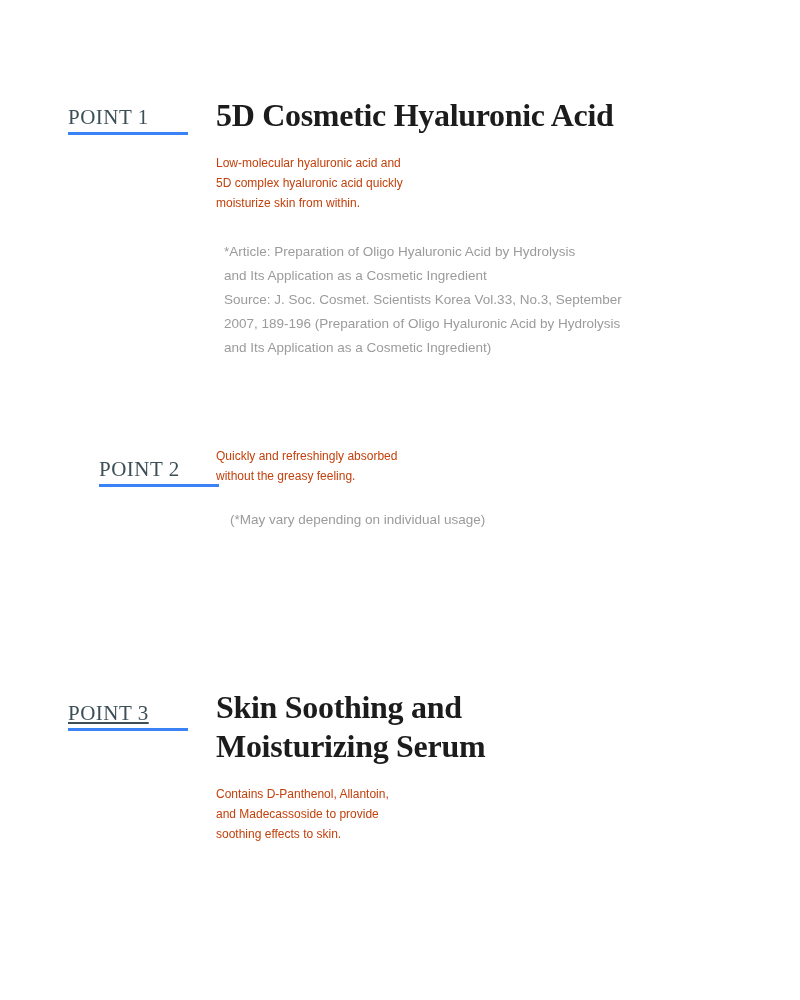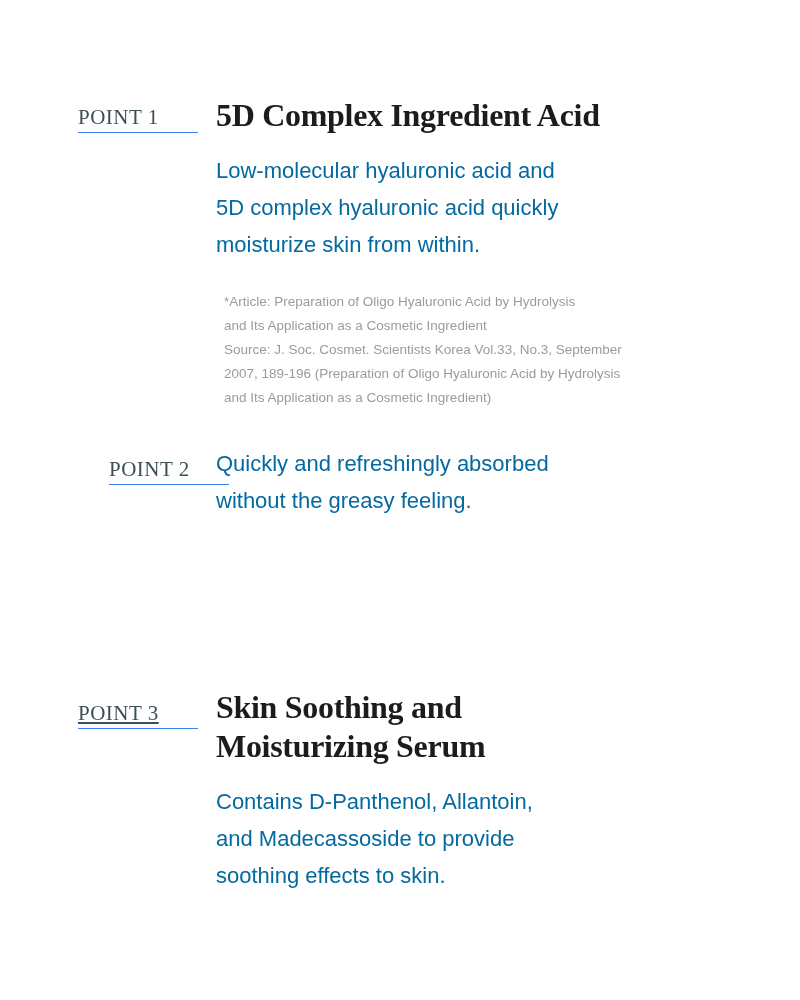--- a/index.html
+++ b/index.html
@@ -24,27 +24,27 @@
   }
 
   .point-block {
     position: absolute;
     left: 0;
     width: 800px;
   }
 
   .point-label {
     position: absolute;
-    left: 78px;
+    left: 68px;
     width: 120px;
     font-family: "Liberation Serif", serif;
     font-size: 21px;
     letter-spacing: 0.5px;
     color: #3c4f57;
-    border-bottom: 1px solid #3b82f6;
+    border-bottom: 3px solid #3b82f6;
     padding-bottom: 3px;
     line-height: 1.1;
     white-space: nowrap;
   }
 
   .point-body {
     position: absolute;
     left: 216px;
     width: 520px;
   }
@@ -54,23 +54,23 @@
     font-size: 32px;
     font-weight: 700;
     line-height: 1.22;
     color: #1c1c1c;
     letter-spacing: -0.3px;
     margin: 0 0 18px 0;
   }
 
   .point-desc {
     font-family: "Liberation Sans", sans-serif;
-    font-size: 22px;
+    font-size: 12px;
     line-height: 1.68;
-    color: #0369a1;
+    color: #c2410c;
     margin: 0;
     font-weight: 400;
   }
 
   .point-note {
     font-family: "Liberation Sans", sans-serif;
     font-size: 13.5px;
     line-height: 1.78;
     color: #9b9b9b;
     margin: 8px;
@@ -87,30 +87,31 @@
   #block3 .point-label { top: 14px; text-decoration: underline; }
 </style>
 </head>
 <body>
 
 <div class="page">
 
   <section class="point-block" id="block1">
     <div class="point-label">POINT 1</div>
     <div class="point-body">
-      <h2 class="point-title">5D Complex Ingredient Acid</h2>
+      <h2 class="point-title">5D Cosmetic Hyaluronic Acid</h2>
       <p class="point-desc">Low-molecular hyaluronic acid and<br>5D complex hyaluronic acid quickly<br>moisturize skin from within.</p>
       <p class="point-note note-gap-1">*Article: Preparation of Oligo Hyaluronic Acid by Hydrolysis<br>and Its Application as a Cosmetic Ingredient<br>Source: J. Soc. Cosmet. Scientists Korea Vol.33, No.3, September<br>2007, 189-196 (Preparation of Oligo Hyaluronic Acid by Hydrolysis<br>and Its Application as a Cosmetic Ingredient)</p>
     </div>
   </section>
 
   <section class="point-block" id="block2">
     <div class="point-label">POINT 2</div>
     <div class="point-body">
       <p class="point-desc">Quickly and refreshingly absorbed<br>without the greasy feeling.</p>
+      <p class="point-note note-gap-2">(*May vary depending on individual usage)</p>
     </div>
   </section>
 
   <section class="point-block" id="block3">
     <div class="point-label">POINT 3</div>
     <div class="point-body">
       <h2 class="point-title">Skin Soothing and<br>Moisturizing Serum</h2>
       <p class="point-desc">Contains D-Panthenol, Allantoin,<br>and Madecassoside to provide<br>soothing effects to skin.</p>
     </div>
   </section>

